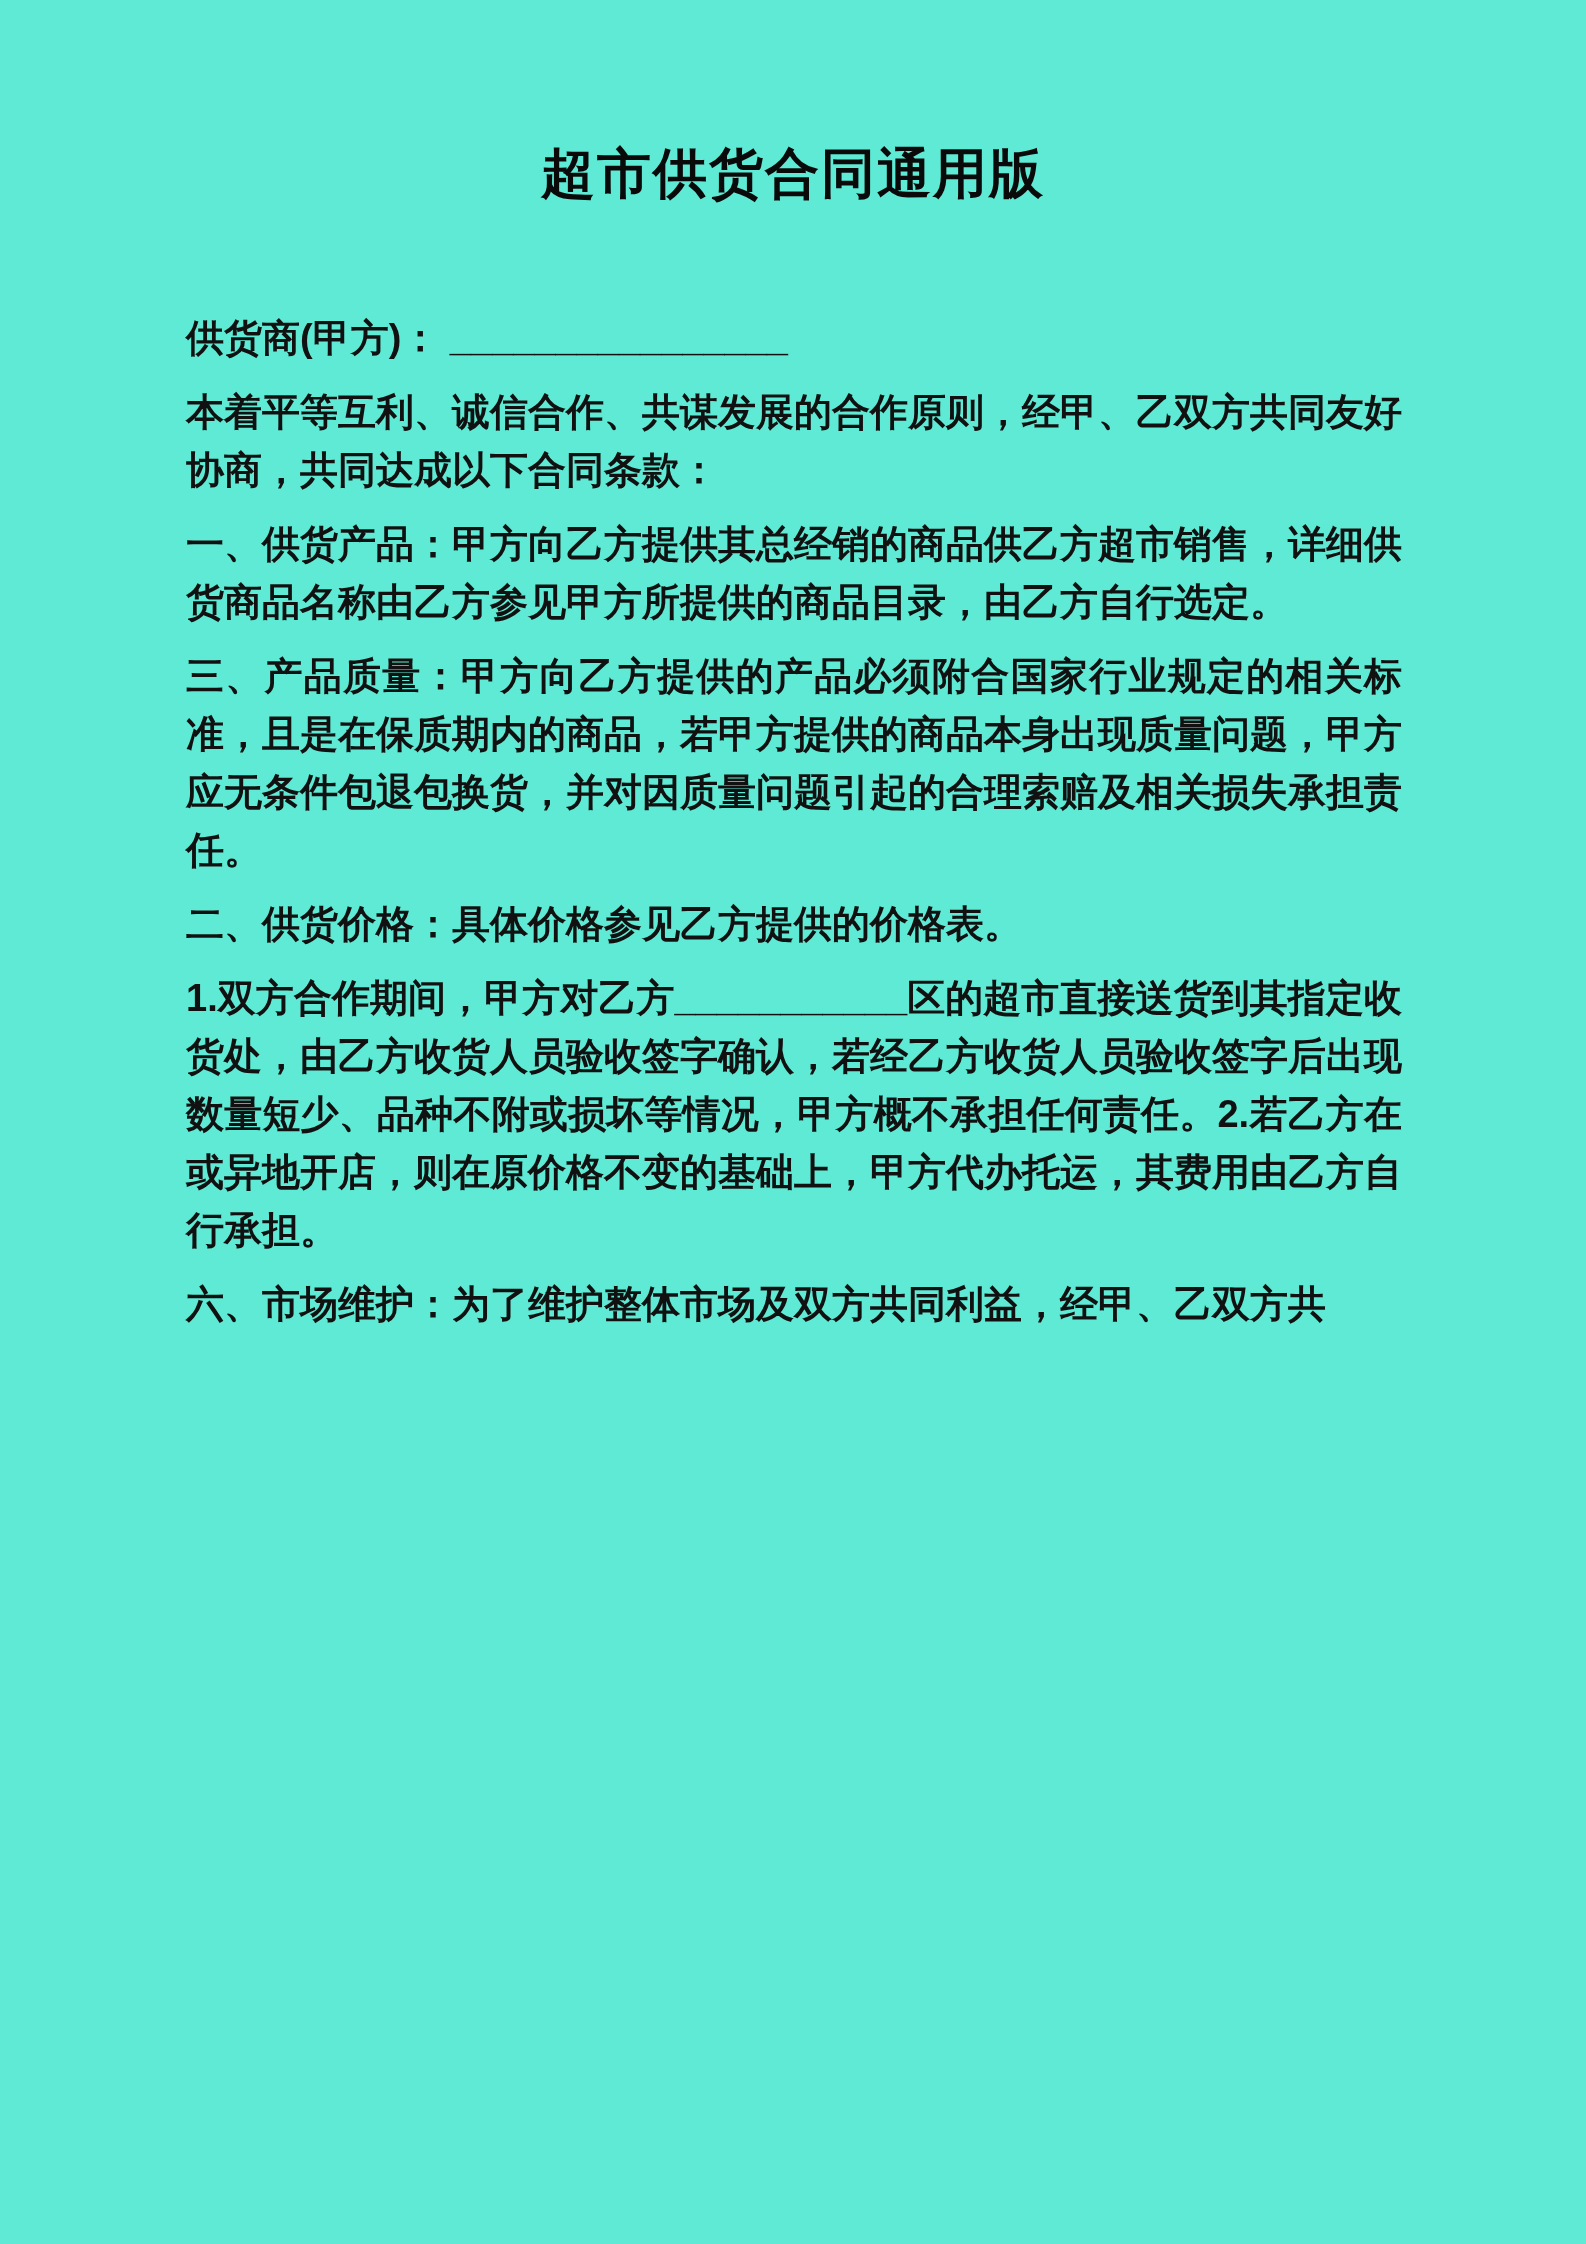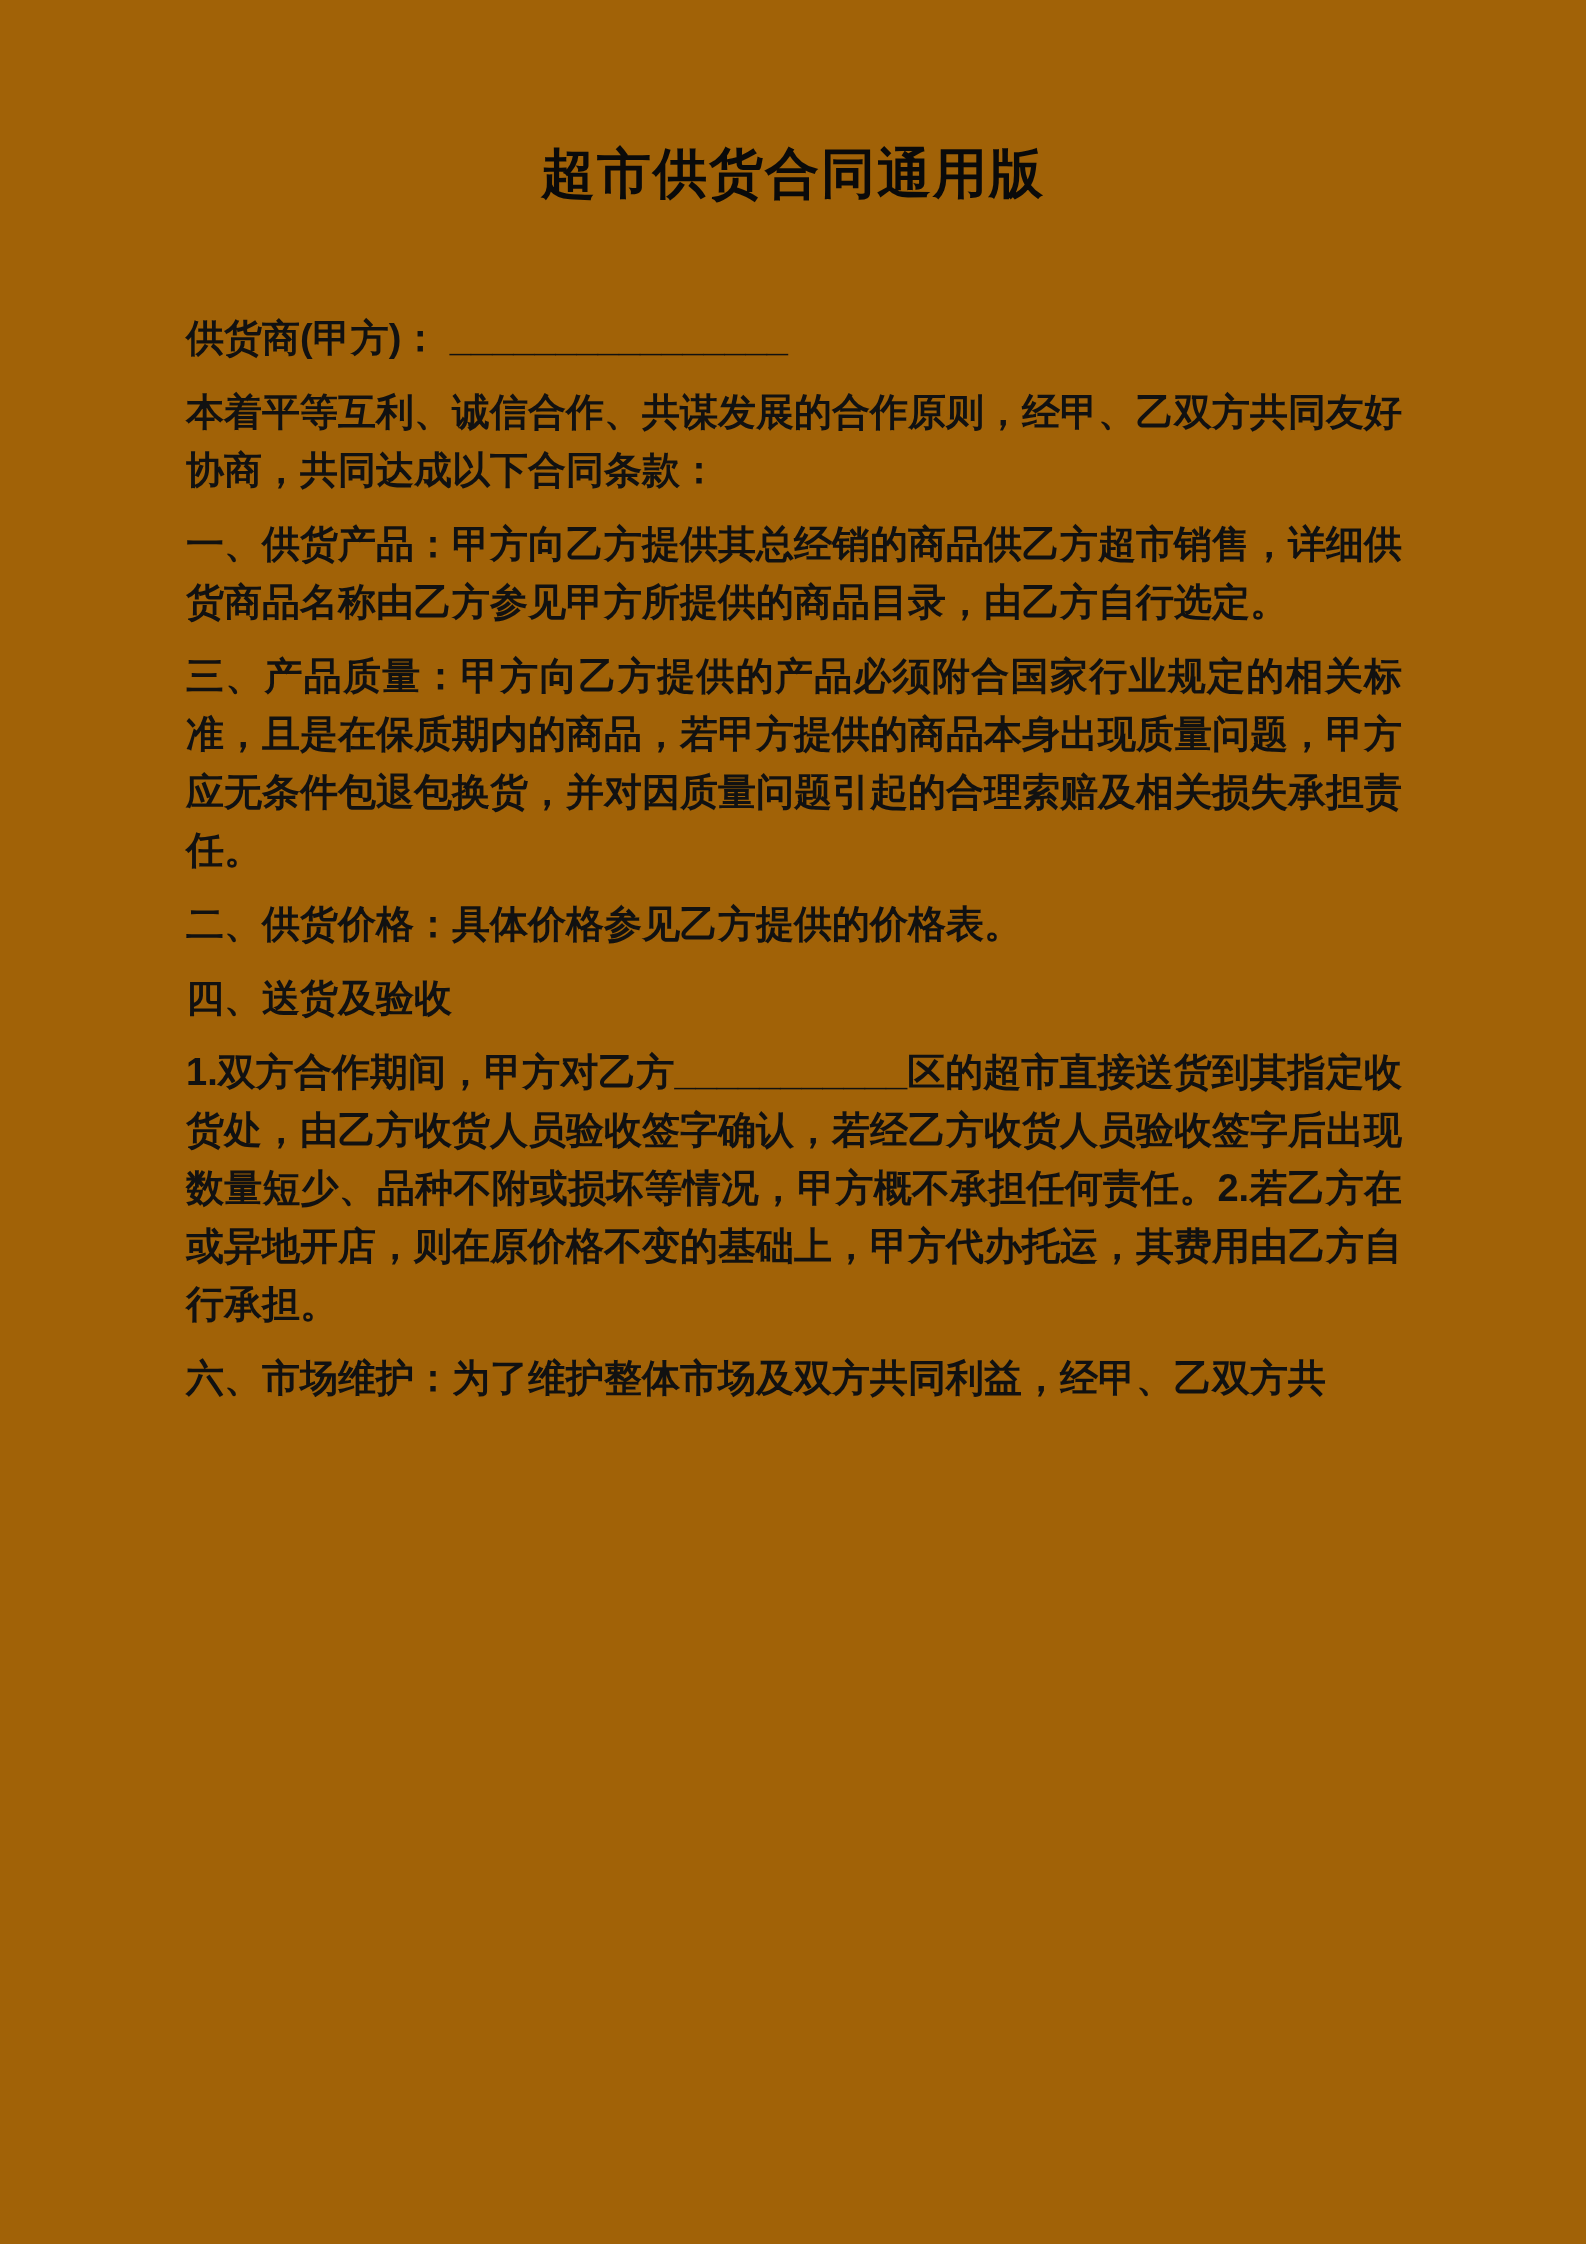--- a/index.html
+++ b/index.html
@@ -5,21 +5,21 @@
   html, body {
     margin: 0;
     padding: 0;
     background: #ffffff;
   }
   .page {
     position: relative;
     width: 1586px;
     height: 2244px;
     margin: 0 auto;
-    background: #a16207;
+    background: #5eead4;
     box-sizing: border-box;
     font-family: "Liberation Sans", sans-serif;
     color: #111111;
     overflow: hidden;
   }
   .doc-title {
     padding-top: 138px;
     text-align: center;
     font-size: 54px;
     font-weight: 700;
@@ -45,18 +45,17 @@
 <div class="page">
 
   <div class="doc-title">超市供货合同通用版</div>
 
   <div class="doc-body">
     <p>供货商(甲方)： ________________</p>
     <p>本着平等互利、诚信合作、共谋发展的合作原则，经甲、乙双方共同友好协商，共同达成以下合同条款：</p>
     <p>一、供货产品：甲方向乙方提供其总经销的商品供乙方超市销售，详细供货商品名称由乙方参见甲方所提供的商品目录，由乙方自行选定。</p>
     <p>三、产品质量：甲方向乙方提供的产品必须附合国家行业规定的相关标准，且是在保质期内的商品，若甲方提供的商品本身出现质量问题，甲方应无条件包退包换货，并对因质量问题引起的合理索赔及相关损失承担责任。</p>
     <p>二、供货价格：具体价格参见乙方提供的价格表。</p>
-    <p>四、送货及验收</p>
     <p>1.双方合作期间，甲方对乙方___________区的超市直接送货到其指定收货处，由乙方收货人员验收签字确认，若经乙方收货人员验收签字后出现数量短少、品种不附或损坏等情况，甲方概不承担任何责任。2.若乙方在或异地开店，则在原价格不变的基础上，甲方代办托运，其费用由乙方自行承担。</p>
     <p>六、市场维护：为了维护整体市场及双方共同利益，经甲、乙双方共</p>
   </div>
 
 </div>
 
 </body></html>

